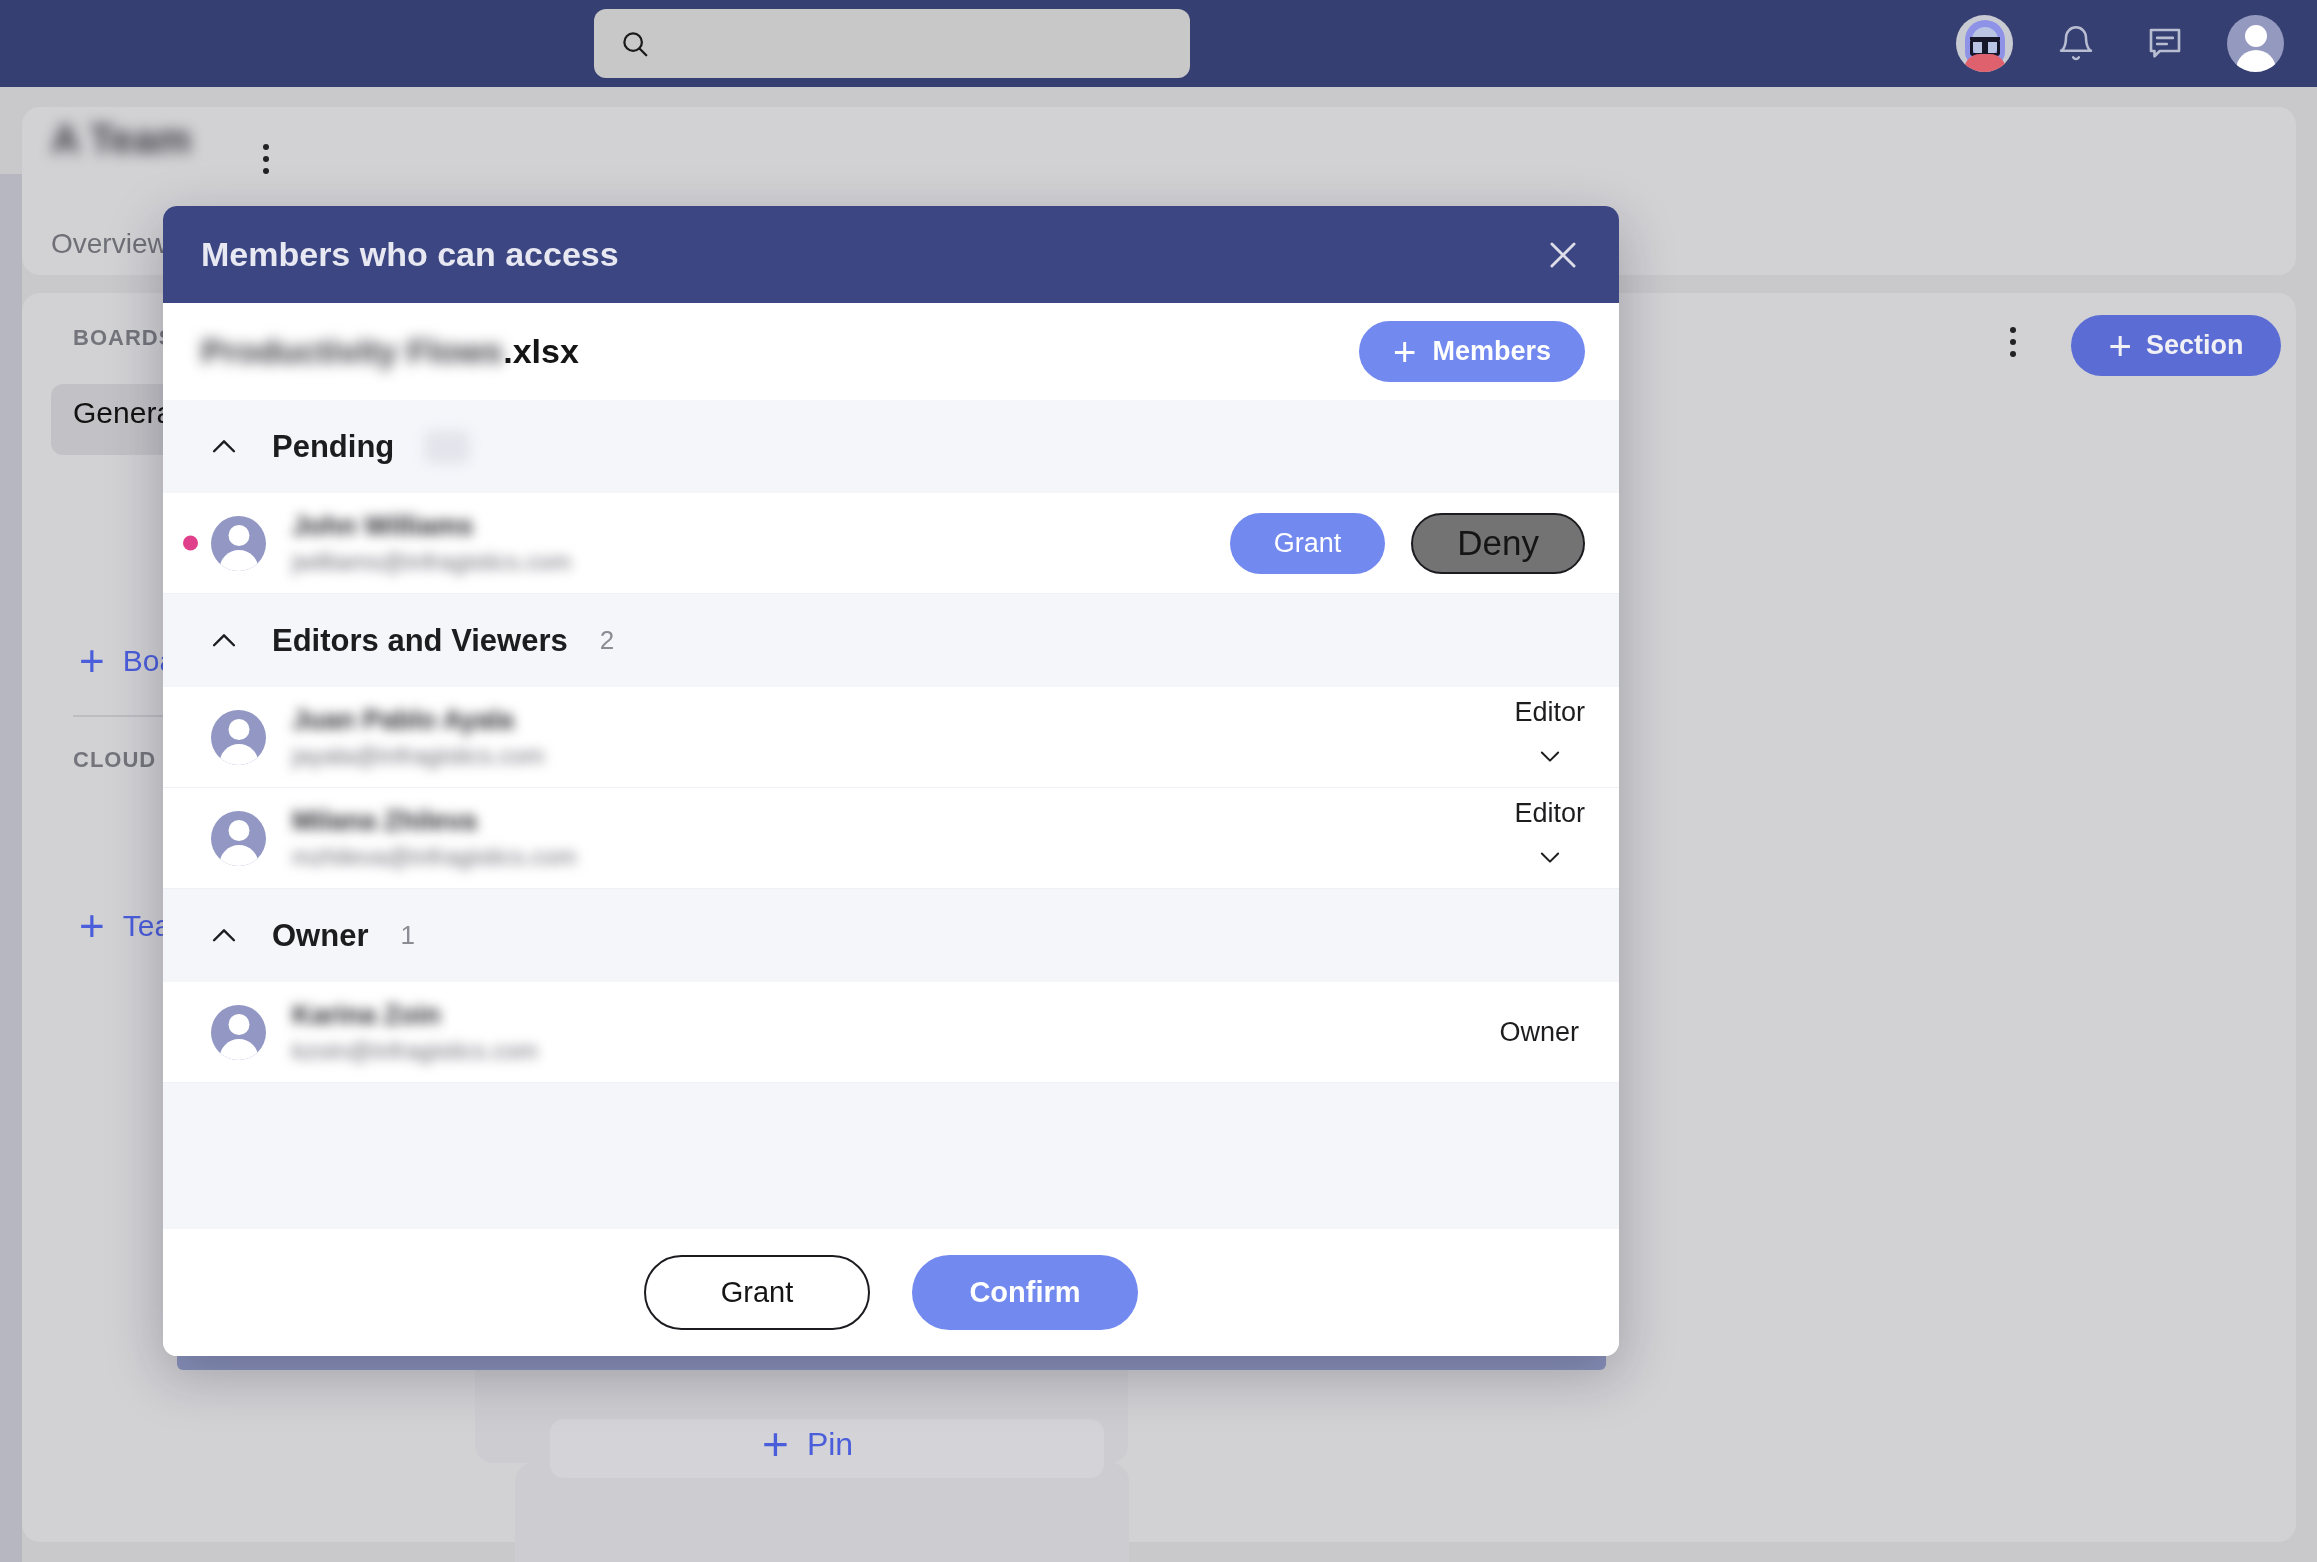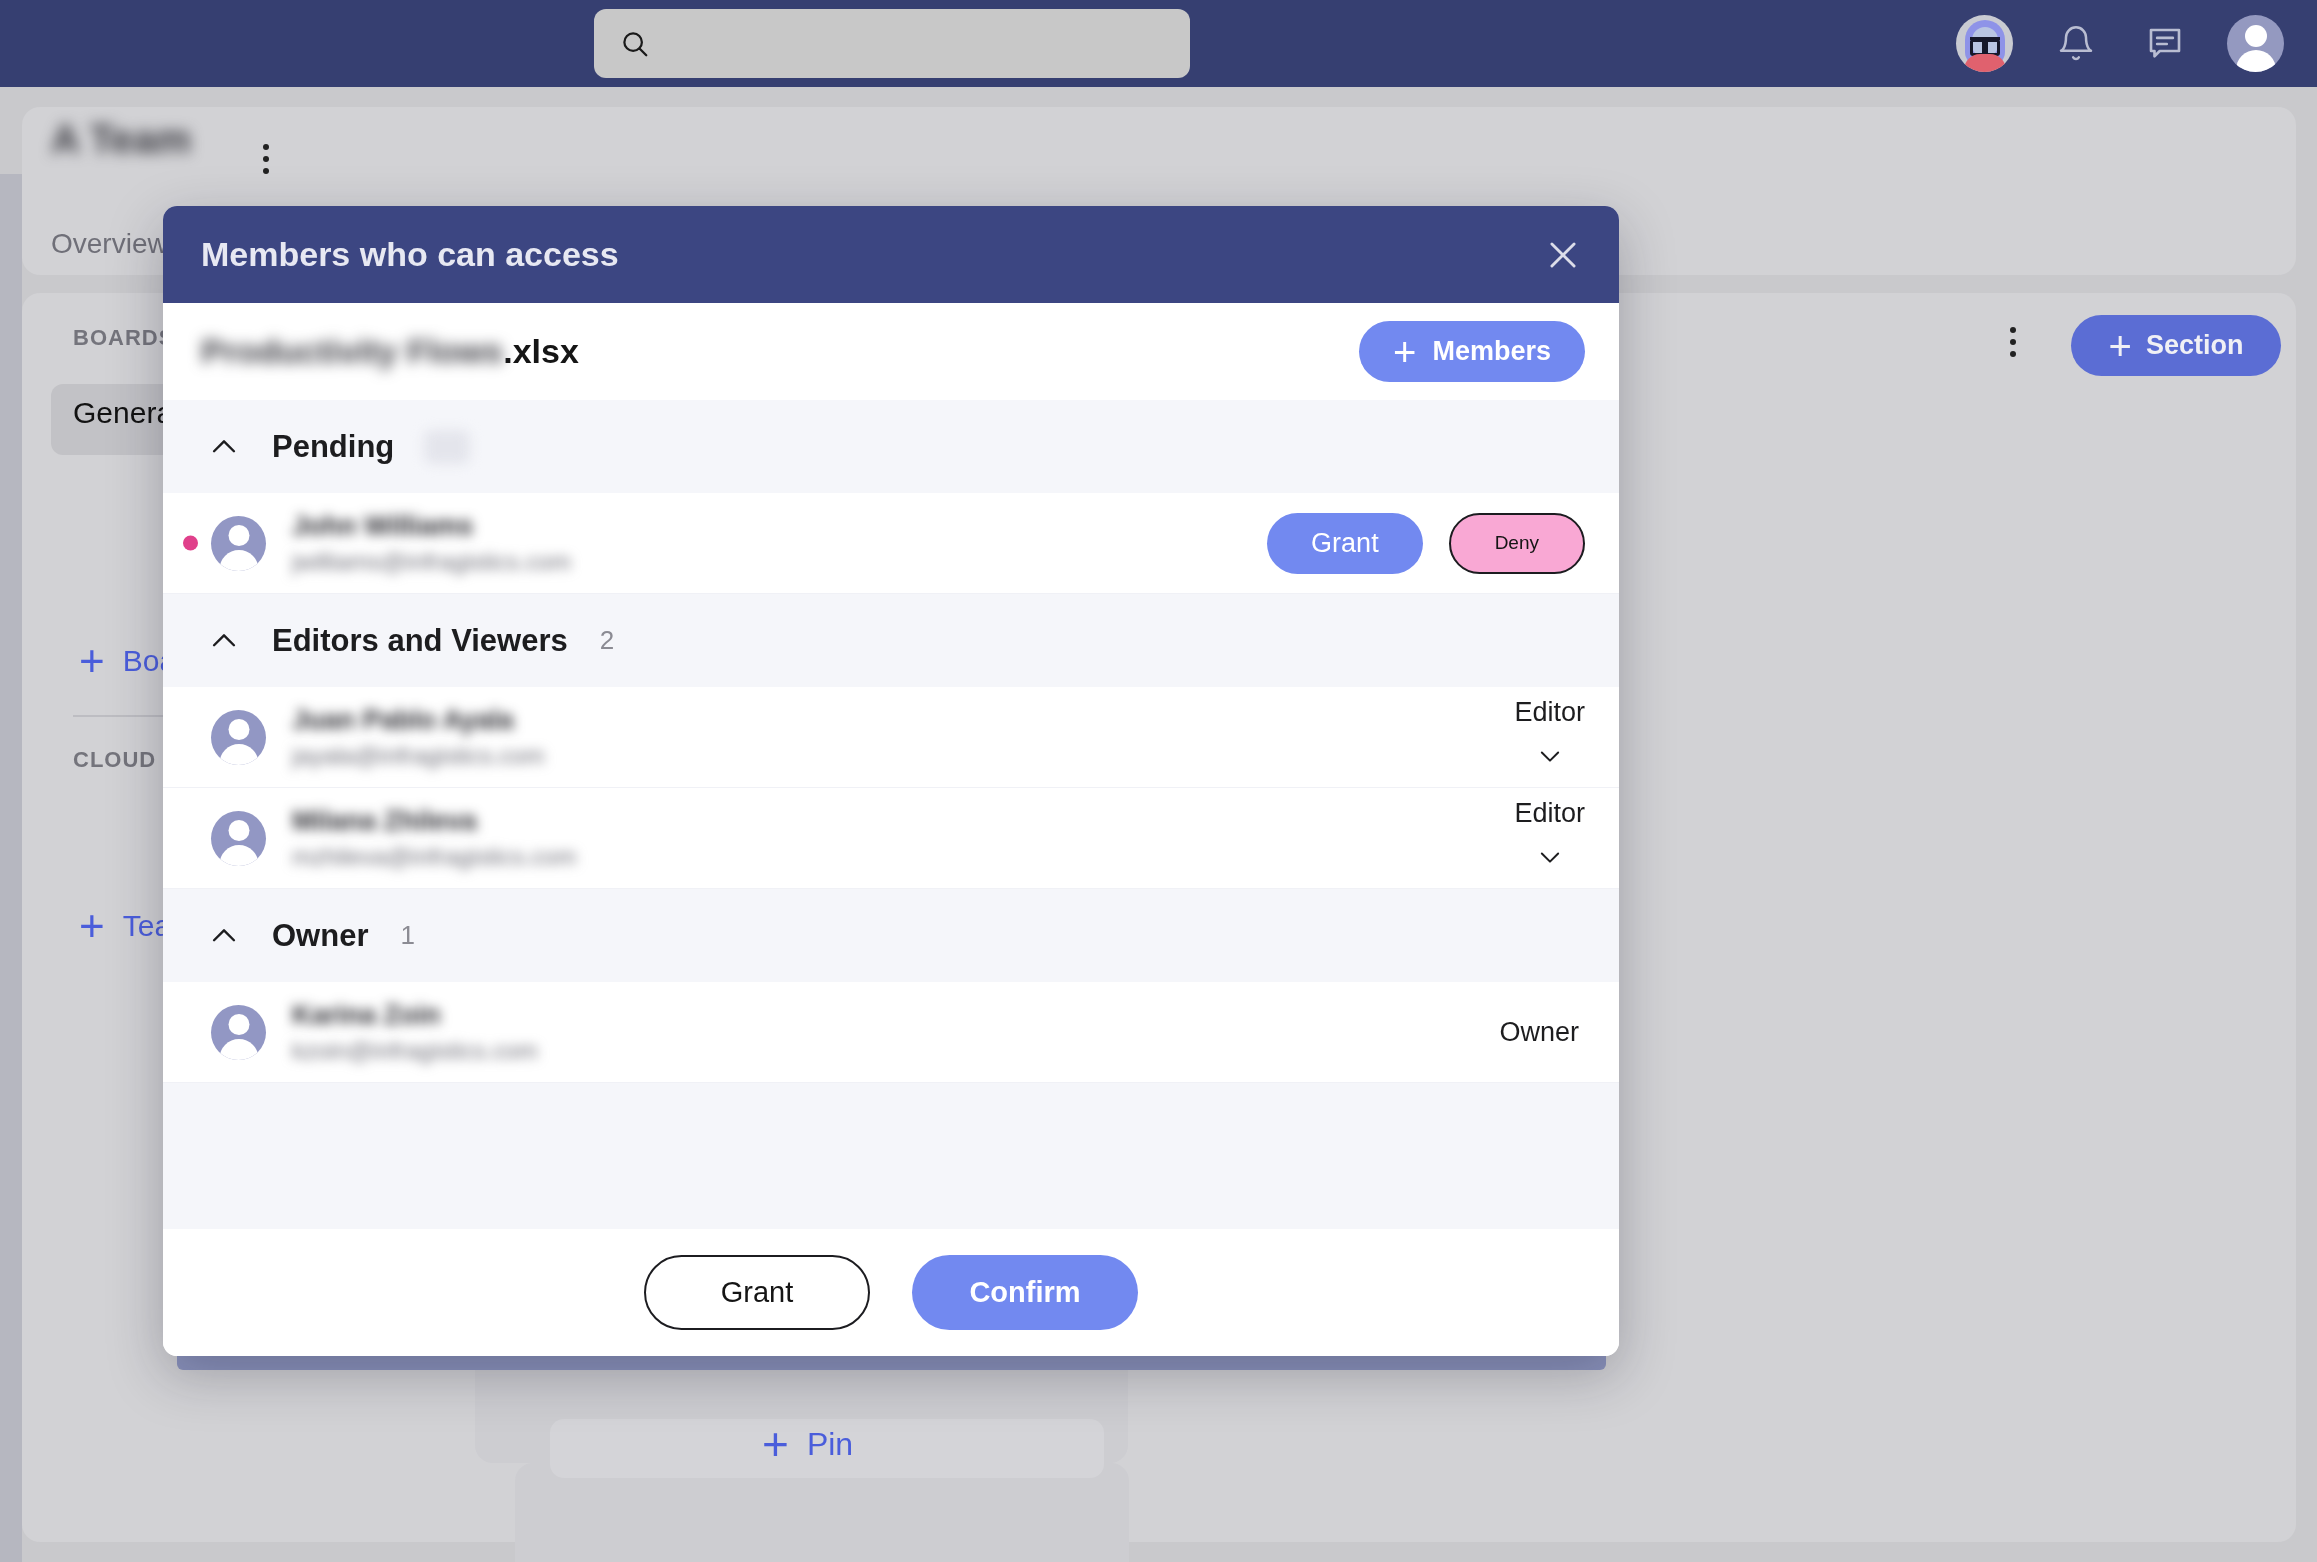--- a/index.html
+++ b/index.html
@@ -251,22 +251,22 @@
   }
   .row-actions { display: flex; align-items: center; gap: 26px; flex: 0 0 auto; }
   .pill-filled {
     height: 61px; padding: 0 44px; border-radius: 31px;
     background: #7289f0; color: #fff; border: none;
     font-size: 27px; font-weight: normal; cursor: pointer;
     font-family: "Liberation Sans", sans-serif;
   }
   .pill-outline {
     height: 61px; padding: 0 44px; border-radius: 31px;
-    background: #f9a8d4; color: #151515; border: 2px solid #1c1c20;
-    font-size: 19px; cursor: pointer;
+    background: #737373; color: #151515; border: 2px solid #1c1c20;
+    font-size: 35px; cursor: pointer;
     font-family: "Liberation Sans", sans-serif;
   }
   .role-select {
     display: flex; align-items: center; gap: 14px;
     font-size: 27px; color: #1d1d1f; cursor: pointer; flex-direction: column;
   }
   .role-static { font-size: 27px; color: #1d1d1f; padding-right: 6px; }
 
   .body-filler { background: #f5f6fa; height: 100%; }
 

